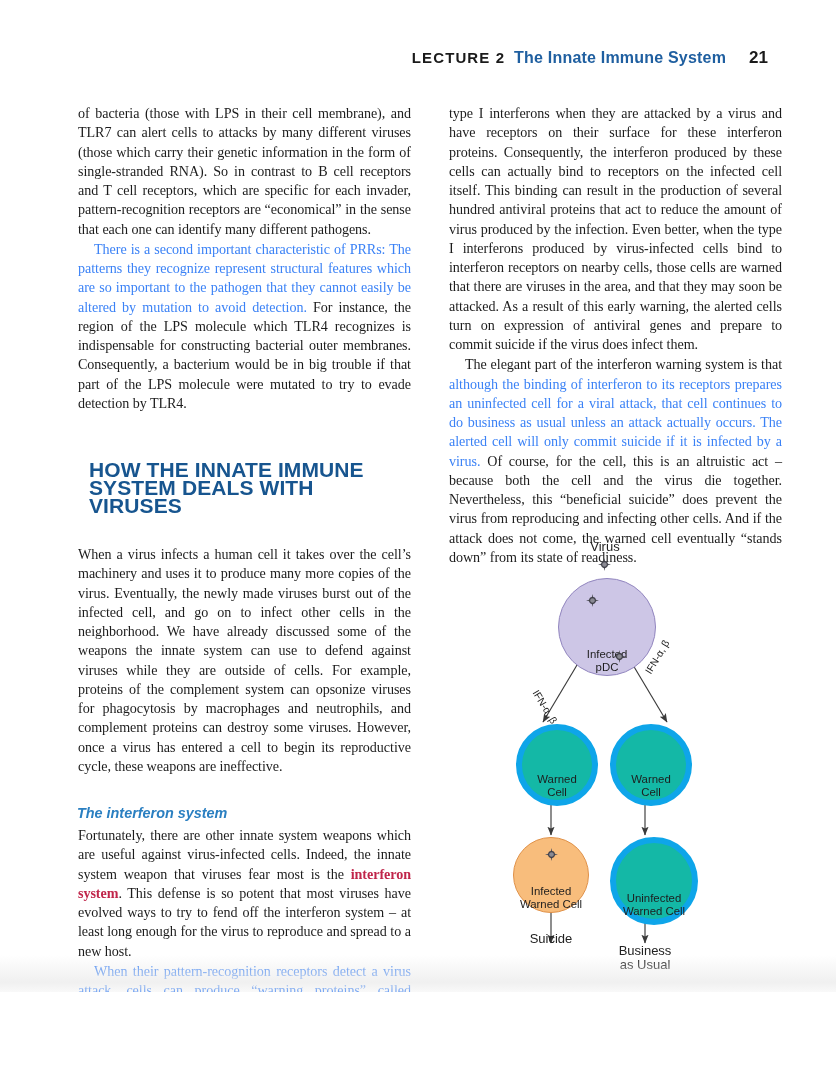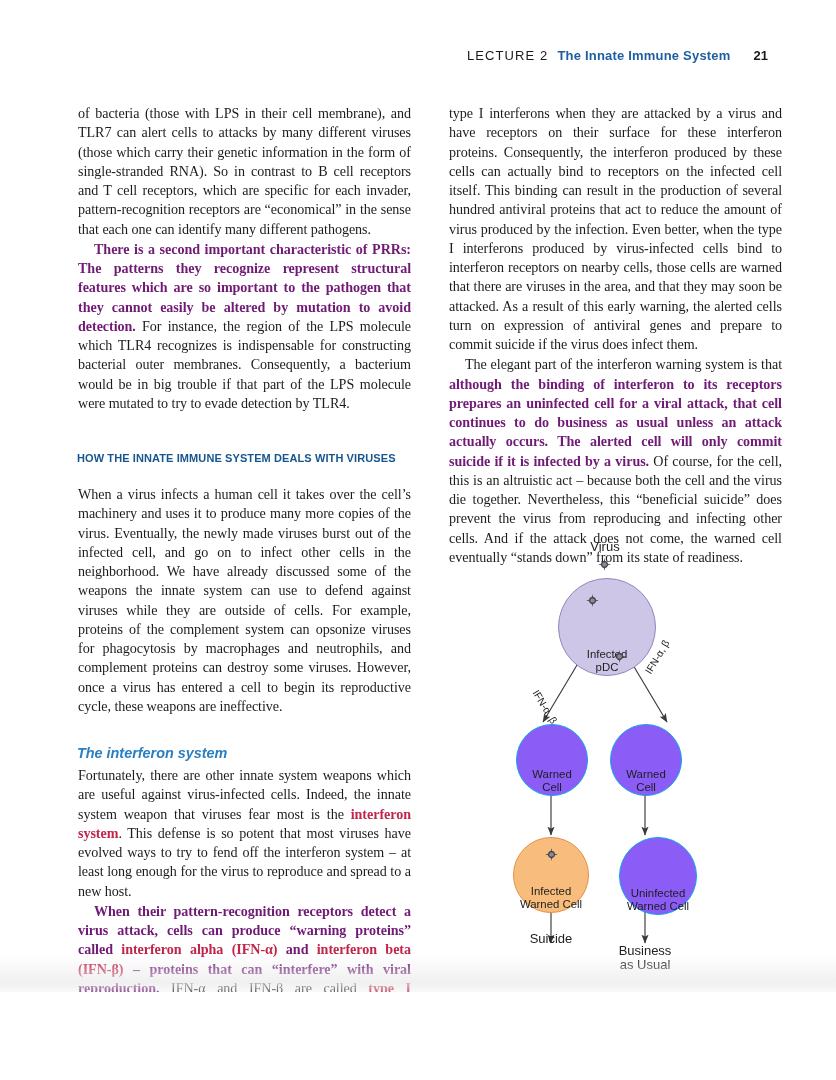--- a/index.html
+++ b/index.html
@@ -28,35 +28,35 @@
     position: absolute;
     right: 68px;
     top: 48px;
     display: flex;
     align-items: baseline;
     gap: 9px;
     white-space: nowrap;
   }
   .runhead .lecture-label {
     font-family: "Liberation Sans", sans-serif;
-    font-size: 13px;
-    font-weight: normal;
+    font-size: 15px;
+    font-weight: bold;
     letter-spacing: 1.1px;
     color: #1a1a1a;
   }
   .runhead .lecture-title {
     font-family: "Liberation Sans", sans-serif;
-    font-size: 13px;
+    font-size: 16px;
     font-weight: bold;
     color: #1f5fa0;
     letter-spacing: 0.2px;
   }
   .runhead .folio {
     font-family: "Liberation Sans", sans-serif;
-    font-size: 13px;
+    font-size: 17px;
     font-weight: bold;
     color: #1a1a1a;
     margin-left: 14px;
   }
 
   
   .col {
     position: absolute;
     top: 103px;
     width: 335px;
@@ -68,35 +68,35 @@
     margin: 1px;
     font-size: 14.1px;
     line-height: 19.25px;
     text-align: justify;
     color: #1c1c1c;
     letter-spacing: -0.05px;
   }
   p.body.indent { text-indent: 16px; }
 
   .hl-green {
-    color: #701a75;
-    font-weight: bold;
+    color: #3b82f6;
+    font-weight: normal;
   }
   .hl-red {
     color: #c0254a;
     font-weight: bold;
   }
 
   h2.section {
     font-family: "Liberation Sans", sans-serif;
-    font-size: 11px;
+    font-size: 21px;
     font-weight: bold;
     color: #17558f;
     line-height: 18px;
-    margin: 0;
+    margin: 12px;
     letter-spacing: 0.1px;
   }
   h3.subsection {
     font-family: "Liberation Sans", sans-serif;
     font-size: 14.4px;
     font-weight: bold;
     color: #2a7fc1;
     margin: 0;
     line-height: 17px;
     font-style: italic;
@@ -136,22 +136,22 @@
     line-height: 13.6px;
     color: #1d1d1d;
     text-align: center;
     white-space: pre-line;
   }
   .cell-pdc {
     background: #cdc6e6;
     border: 1px solid #9286bf;
   }
   .cell-warn {
-    background: #8b5cf6;
-    border: 1px solid #0ea5e9;
+    background: #14b8a6;
+    border: 6px solid #0ea5e9;
   }
   .cell-warn-dark {
     background: #f8bd7c;
     border: 1px solid #e09148;
   }
 
   .virus {
     position: absolute;
     width: 13px;
     height: 13px;
@@ -296,21 +296,21 @@
 
     <div class="cell cell-warn-dark" style="left:73px; top:297px; width:76px; height:76px; padding-top:12px; box-sizing:border-box;">
       <span>Infected
 Warned Cell</span>
     </div>
     <svg class="virus" style="left:105px; top:308px;" viewBox="0 0 14 14">
       <path d="M7,0 L8.3,5.7 L14,7 L8.3,8.3 L7,14 L5.7,8.3 L0,7 L5.7,5.7 Z" fill="#56565f"></path>
       <circle cx="7" cy="7" r="3.1" fill="#8a8a93" stroke="#3b3b44" stroke-width="1.1"></circle>
     </svg>
 
-    <div class="cell cell-warn" style="left:179px; top:297px; width:76px; height:76px;">
+    <div class="cell cell-warn" style="left:170px; top:297px; width:76px; height:76px;">
       <span>Uninfected
 Warned Cell</span>
     </div>
 
     <div class="fig-label" style="left:68px; top:392px; width:86px;">Suicide</div>
     <div class="fig-label" style="left:162px; top:404px; width:86px;">Business
 as Usual</div>
   </div>
 
   <div class="page-shadow"></div>

